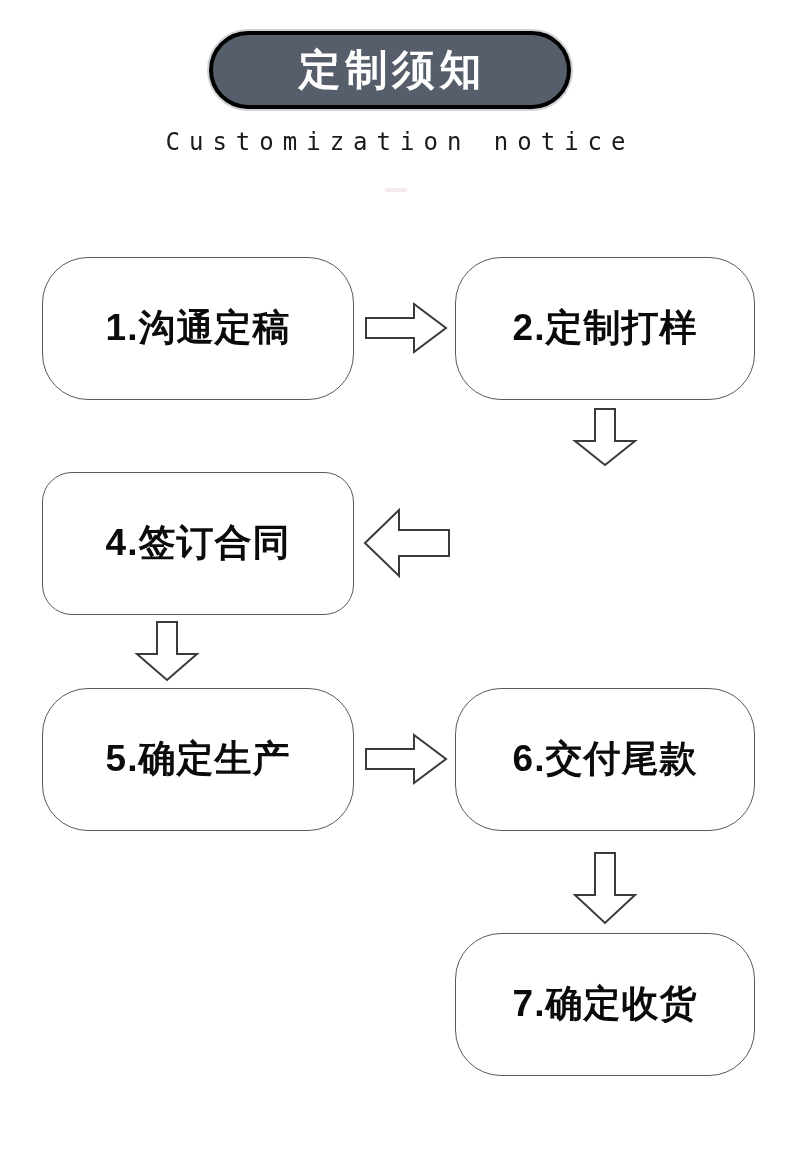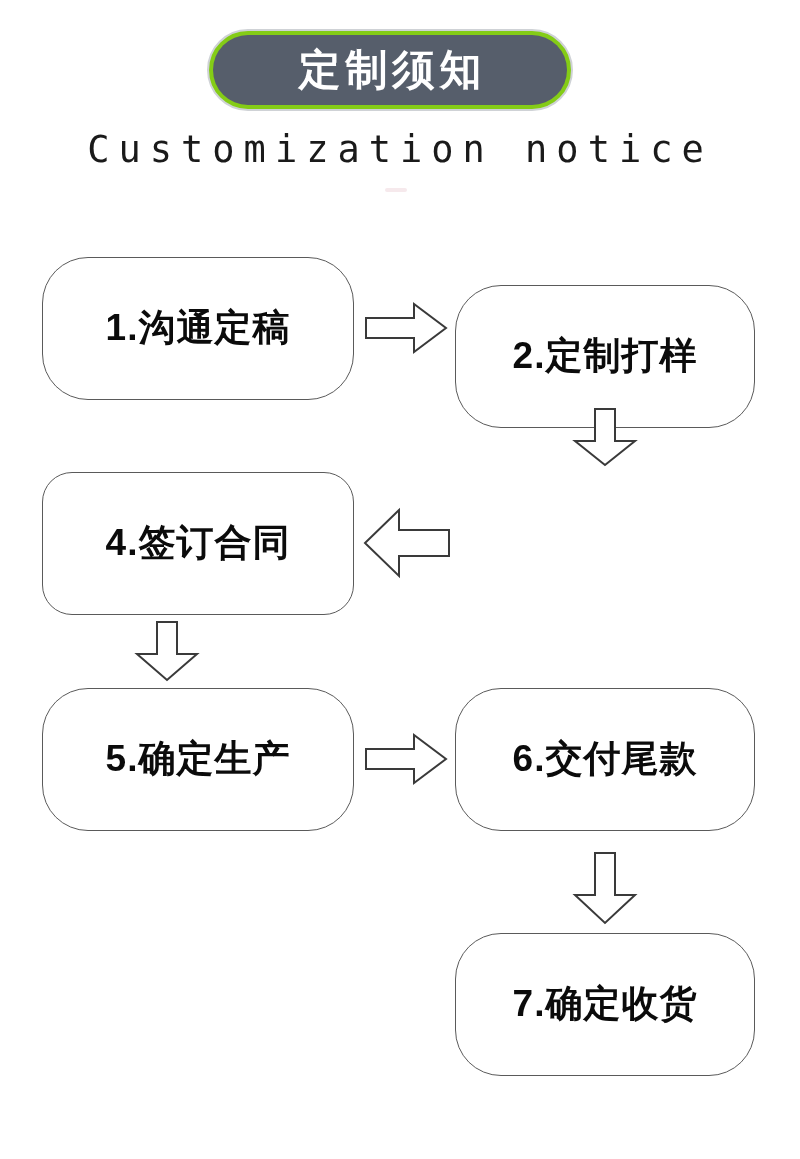--- a/index.html
+++ b/index.html
@@ -25,21 +25,21 @@
     height: 200px;
   }
 
   #title-badge {
     position: absolute;
     left: 207px;
     top: 29px;
     width: 366px;
     height: 82px;
     border-radius: 41px;
-    background: #84cc16;
+    background: #000000;
     border: 2px solid #cfd2d6;
     box-sizing: border-box;
     display: flex;
     align-items: center;
     justify-content: center;
   }
   #title-badge-inner {
     width: 354px;
     height: 70px;
     border-radius: 35px;
@@ -58,21 +58,21 @@
     white-space: nowrap;
   }
 
   #subtitle {
     position: absolute;
     left: 0;
     top: 128px;
     width: 800px;
     text-align: center;
     font-family: "DejaVu Sans Mono", "Liberation Mono", monospace;
-    font-size: 37px;
+    font-size: 24px;
     font-weight: 400;
     letter-spacing: 9px;
     color: #1a1a1a;
     white-space: nowrap;
   }
 
   #faint-mark {
     position: absolute;
     left: 385px;
     top: 188px;
@@ -107,21 +107,21 @@
     font-weight: 700;
     color: #0b0b0b;
     letter-spacing: 1px;
     line-height: 1;
     white-space: nowrap;
     transform: translateY(-1px);
   }
 
   
   #node-1 { left: 42px;  top: 249px; width: 312px; height: 143px; }
-  #node-2 { left: 455px; top: 249px; width: 300px; height: 143px; margin-top: 28px; }
+  #node-2 { left: 455px; top: 249px; width: 300px; height: 143px; }
   #node-3 { left: 455px; top: 464px; width: 300px; height: 143px; }
   #node-4 { left: 42px;  top: 464px; width: 312px; height: 143px; border-radius: 30px; }
   #node-5 { left: 42px;  top: 680px; width: 312px; height: 143px; }
   #node-6 { left: 455px; top: 680px; width: 300px; height: 143px; }
   #node-7 { left: 455px; top: 925px; width: 300px; height: 143px; align-items: center; }
 
   
   .arrow {
     position: absolute;
   }

